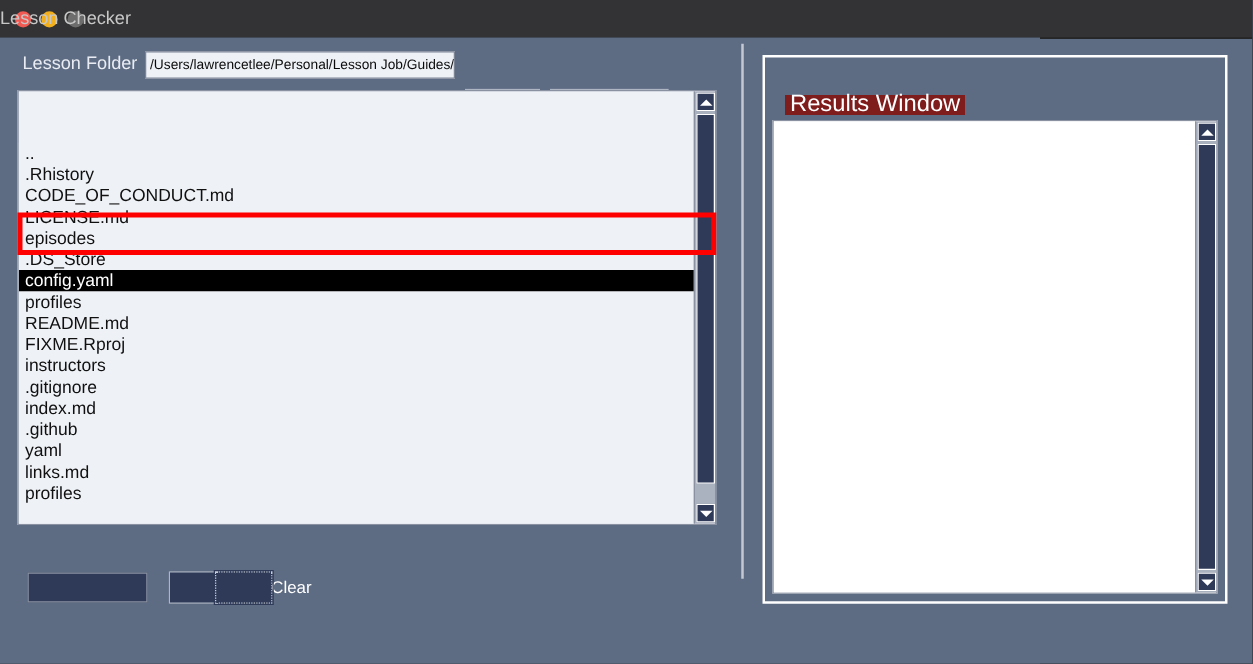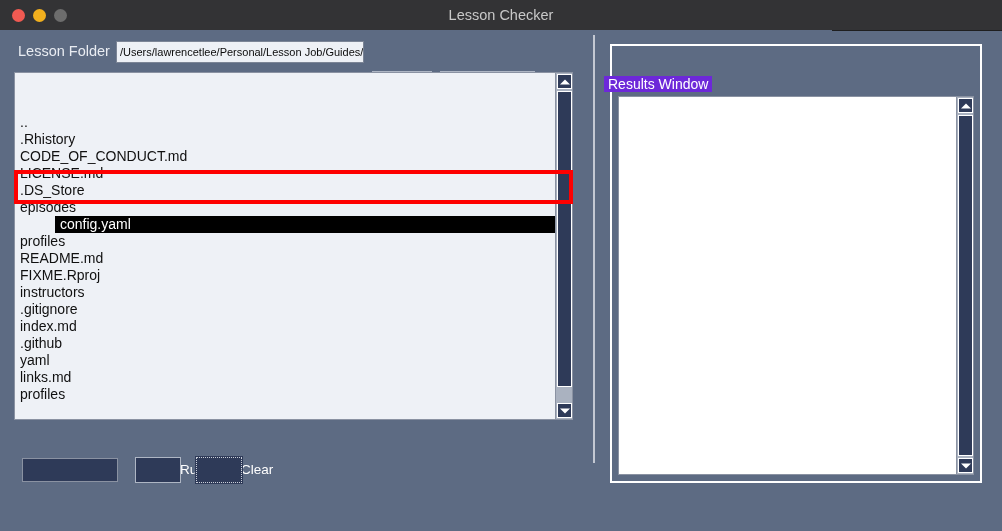--- a/index.html
+++ b/index.html
@@ -41,21 +41,21 @@
   .light.close { background: #f05a52; }
   .light.min   { background: #f2b01e; }
   .light.zoom  { background: #6d6d6d; }
 
   #window-title {
     position: absolute;
     left: 0; top: 0;
     width: 1002px;
     height: 30px;
     line-height: 30px;
-    text-align: center;
+    text-align: left;
     color: #c8c8c8;
     font-size: 14.5px;
     border-radius: 13px;
   }
 
   
   #content {
     position: absolute;
     left: 0; top: 30px;
     width: 832px;
@@ -145,21 +145,20 @@
     line-height: 16px;
     color: #101010;
     font-size: 14px;
     padding-left: 5px;
     white-space: nowrap;
     box-sizing: border-box;
   }
   .file-row.selected {
     background: #000000;
     color: #ffffff;
-    margin-left: 40px;
   }
 
   
   #list-scrollbar {
     position: absolute;
     right: 0px; top: 0px;
     width: 17px;
     height: 346px;
     background: #aab2c0;
     border-left: 1px solid #8a92a2;
@@ -212,42 +211,42 @@
     background: #2e3a58;
     border: 1px solid #8a92a2;
     box-sizing: border-box;
   }
   #run-button {
     left: 135px; top: 427px;
     width: 37px; height: 26px;
     line-height: 24px;
   }
   #clear-button {
-    left: 196px; top: 427px;
+    left: 172px; top: 427px;
     width: 46px; height: 26px;
     line-height: 24px;
     border: 1px dotted #c9ced8;
     outline: 1px solid #2e3a58;
   }
 
   
   #results-groupbox {
     position: absolute;
     left: 610px; top: 14px;
     width: 372px;
     height: 439px;
     border: 2px solid #ffffff;
     box-sizing: border-box;
   }
   #results-legend {
     position: absolute;
-    left: 604px; top: 46px;
-    background: #6d28d9;
+    left: 628px; top: 46px;
+    background: #7f1d1d;
     color: #ffffff;
-    font-size: 14px;
+    font-size: 19px;
     padding: 0 4px;
     line-height: 16px;
   }
   #results-text-frame {
     position: absolute;
     left: 618px; top: 66px;
     width: 356px;
     height: 379px;
     background: #ffffff;
     border: 1px solid #8a92a2;
@@ -322,22 +321,22 @@
 
     <div class="tkbutton" id="browse-button">Browse</div>
     <div class="tkbutton" id="remote-repo-button">Remote Repo</div>
 
     <div id="file-list-frame">
       <div id="file-list" style="top: 41px;">
           <div class="file-row">..</div>
           <div class="file-row">.Rhistory</div>
           <div class="file-row">CODE_OF_CONDUCT.md</div>
           <div class="file-row">LICENSE.md</div>
+          <div class="file-row">episodes</div>
           <div class="file-row">.DS_Store</div>
-          <div class="file-row">episodes</div>
           <div class="file-row selected">config.yaml</div>
           <div class="file-row">profiles</div>
           <div class="file-row">README.md</div>
           <div class="file-row">FIXME.Rproj</div>
           <div class="file-row">instructors</div>
           <div class="file-row">.gitignore</div>
           <div class="file-row">index.md</div>
           <div class="file-row">.github</div>
           <div class="file-row">yaml</div>
           <div class="file-row">links.md</div>

